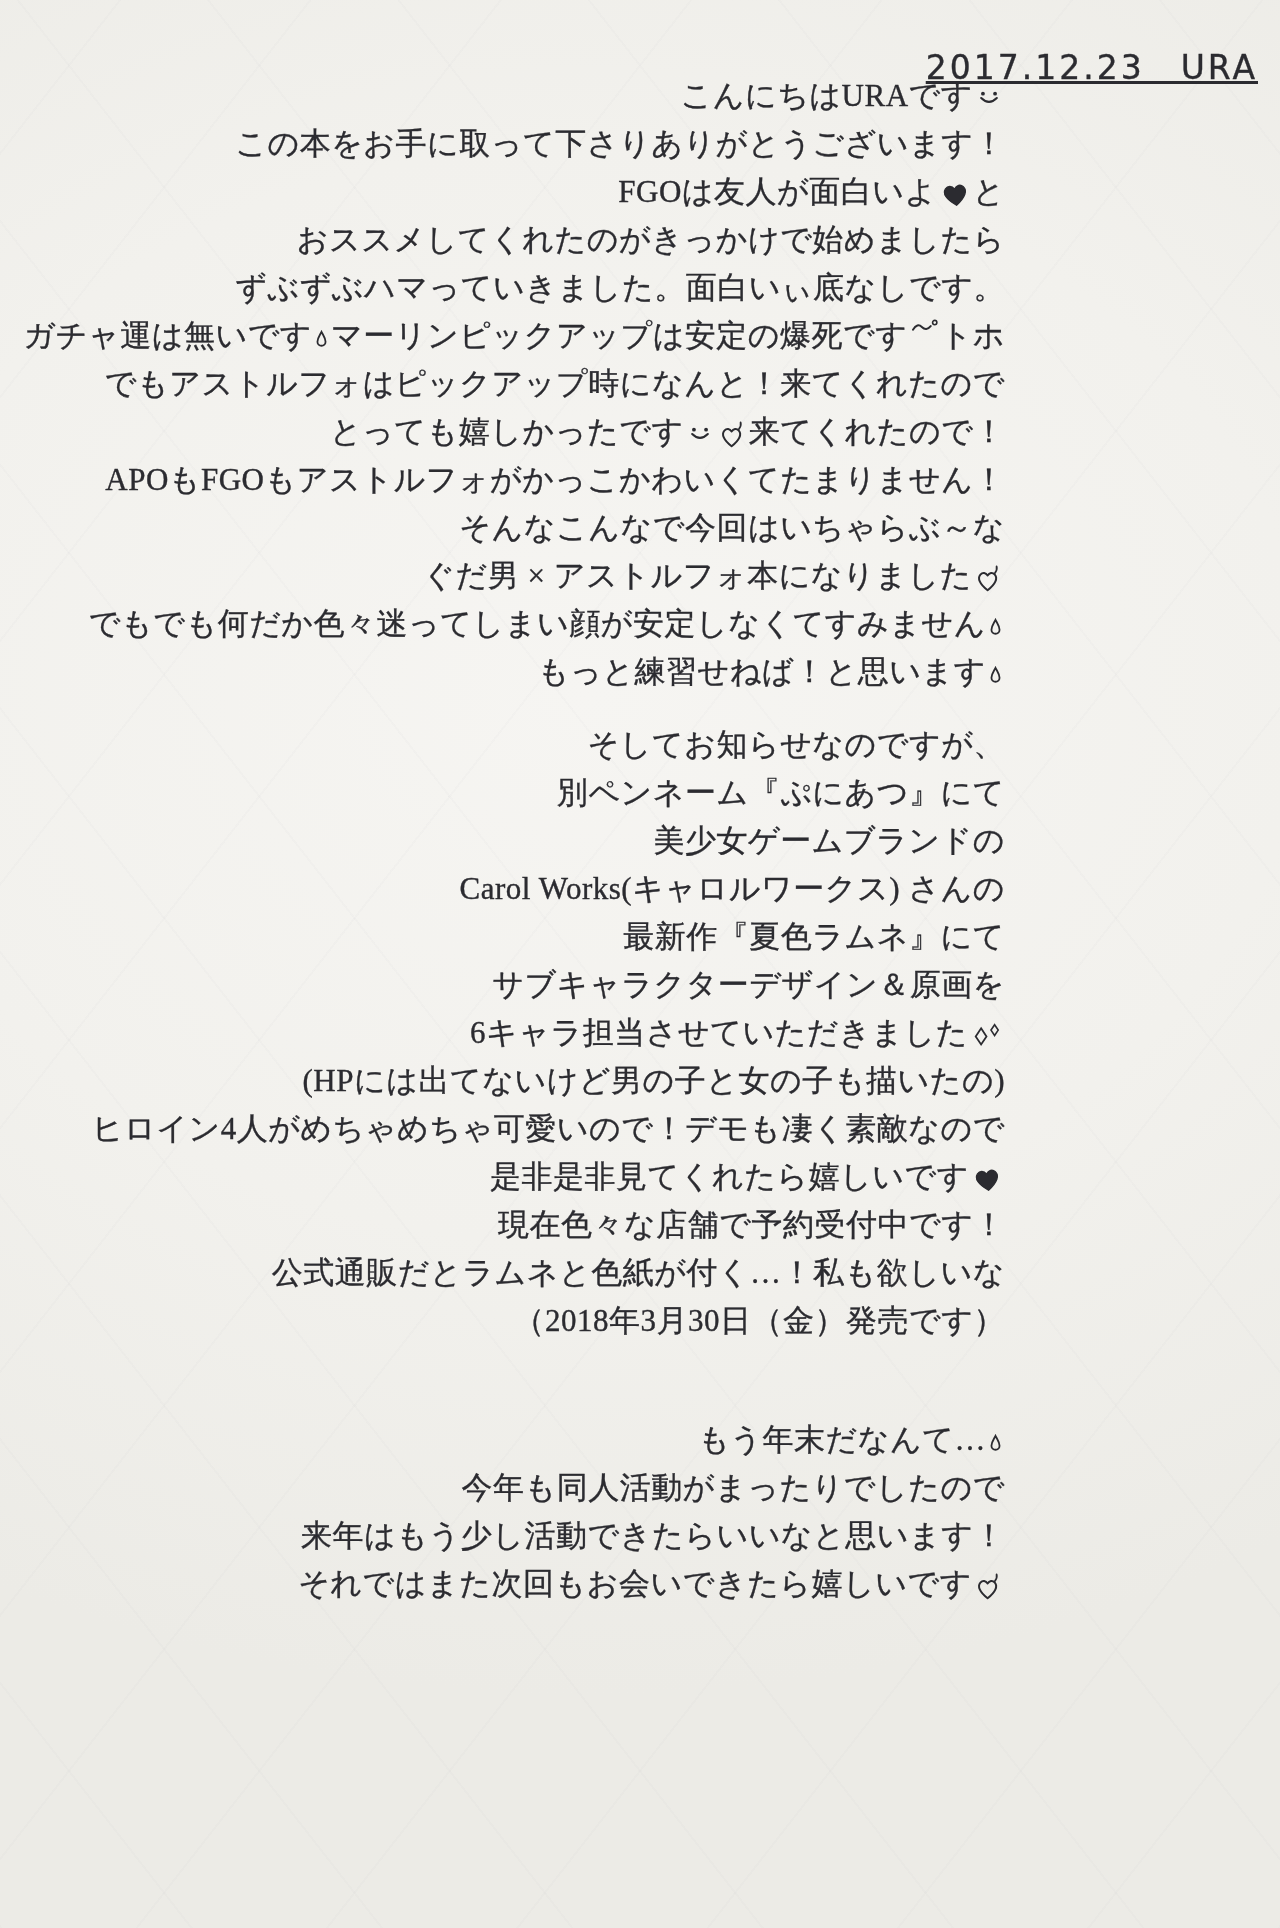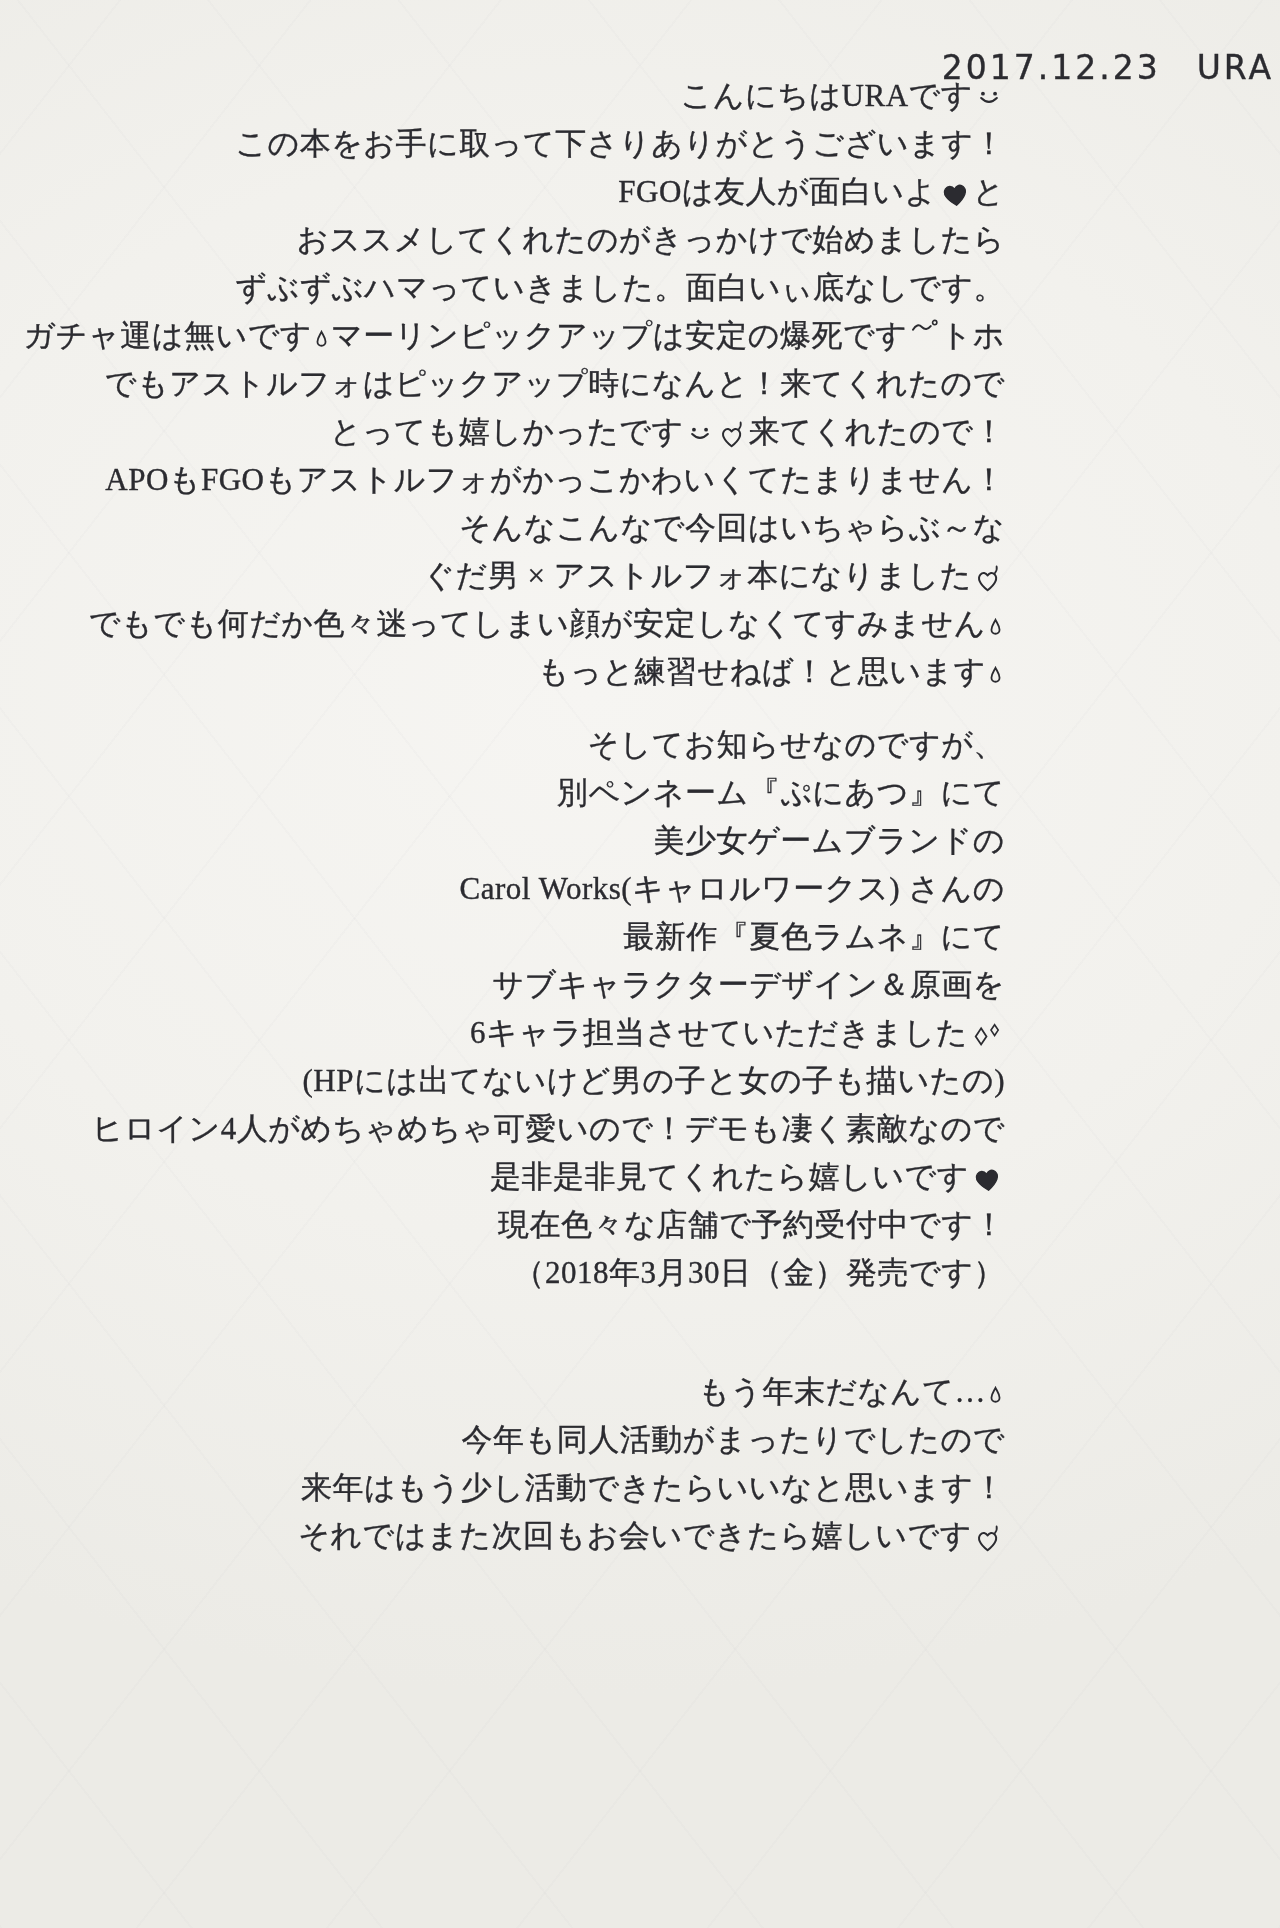--- a/index.html
+++ b/index.html
@@ -28,23 +28,23 @@
   .text-run{white-space:pre;}
   .icon{display:inline-flex; align-items:center; margin:0 3px;}
   .icon svg{display:block;}
   .icon-smiley-icon{transform:translateY(2px);}
   .icon-heart-scribble-icon{transform:rotate(-7deg) translateY(2px);}
   .icon-teardrop-icon{transform:translateY(3px);}
   .icon-sweat-squiggle-icon{transform:translateY(-9px);}
   .icon-heart-note-icon{transform:translateY(3px);}
   .icon-sparkle-diamonds-icon{transform:translateY(2px);}
   #signature{
-    margin-top:44px; padding-right:6px;
+    margin-top:44px; padding-right:22px;
     display:flex; justify-content:flex-end; align-items:center;
-    height:48px; font-size:33px; letter-spacing:3px;
+    height:48px; font-size:33px; letter-spacing:3px;text-decoration:underline;
     -webkit-text-stroke:.35px currentColor;
   }
 </style>
 </head>
 <body>
 
 <div id="afterword">
     <div class="para para-1">
       <div class="line">
         <span class="text-run">こんにちはURAです</span>
@@ -181,20 +181,23 @@
         <span class="icon icon-heart-scribble-icon">
           <svg viewBox="0 0 32 30" width="30" height="27">
             <path d="M16 27 C5 19 2 12 6 7.5 C9 4.2 13.5 5 16 9 C18.5 5 23 4.2 26 7.5 C30 12 27 19 16 27 Z" fill="currentColor" stroke="currentColor" stroke-width="1.5" stroke-linejoin="round"></path>
           </svg>
         </span>
       </div>
       <div class="line">
         <span class="text-run">現在色々な店舗で予約受付中です！</span>
       </div>
       <div class="line">
+        <span class="text-run">公式通販だとラムネと色紙が付く…！私も欲しいな</span>
+      </div>
+      <div class="line">
         <span class="text-run">（2018年3月30日（金）発売です）</span>
       </div>
     </div>
     <div class="para para-4">
       <div class="line">
         <span class="text-run">もう年末だなんて…</span>
         <span class="icon icon-teardrop-icon">
           <svg viewBox="0 0 14 20" width="13" height="18">
             <path d="M7 2 C5 6 2.5 9 2.5 13 a4.5 4.5 0 0 0 9 0 C11.5 9 9 6 7 2 Z" fill="none" stroke="currentColor" stroke-width="2"></path>
           </svg>

